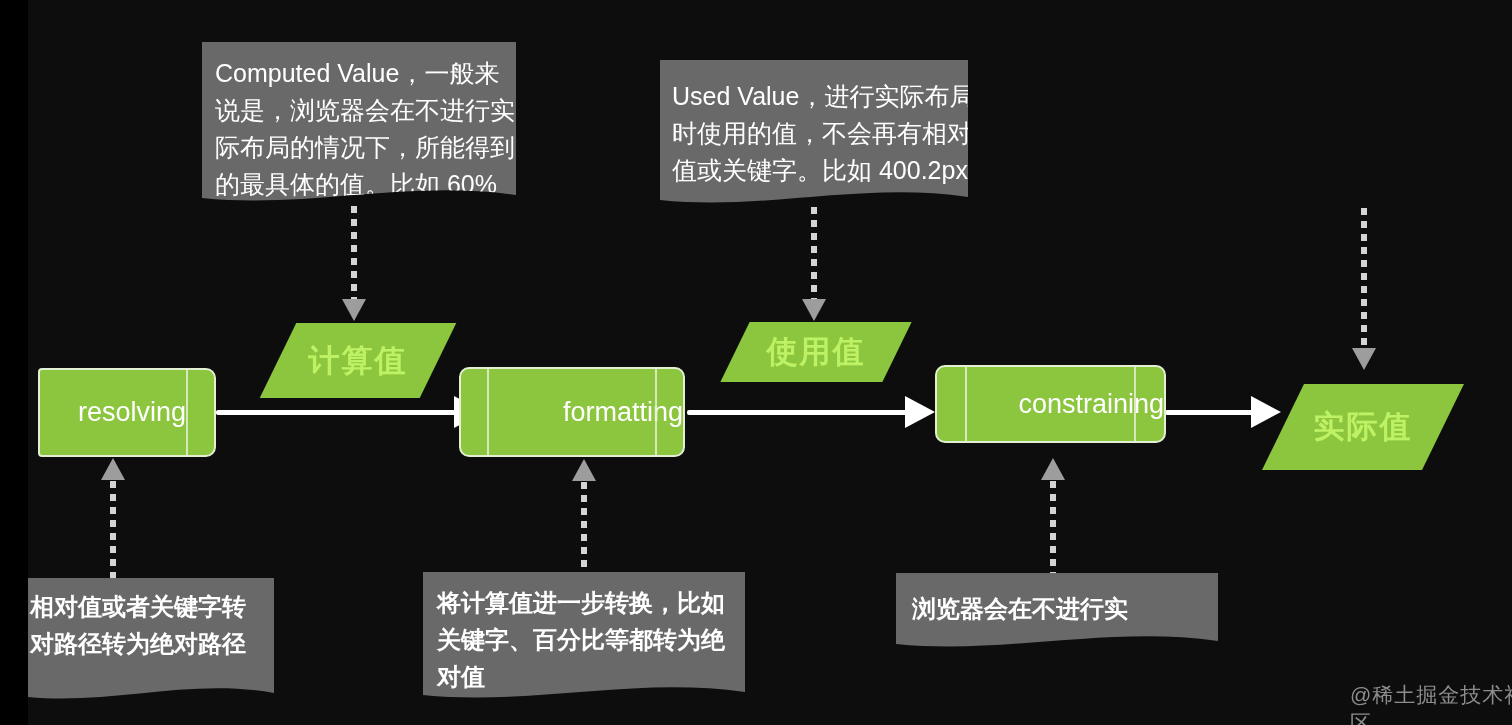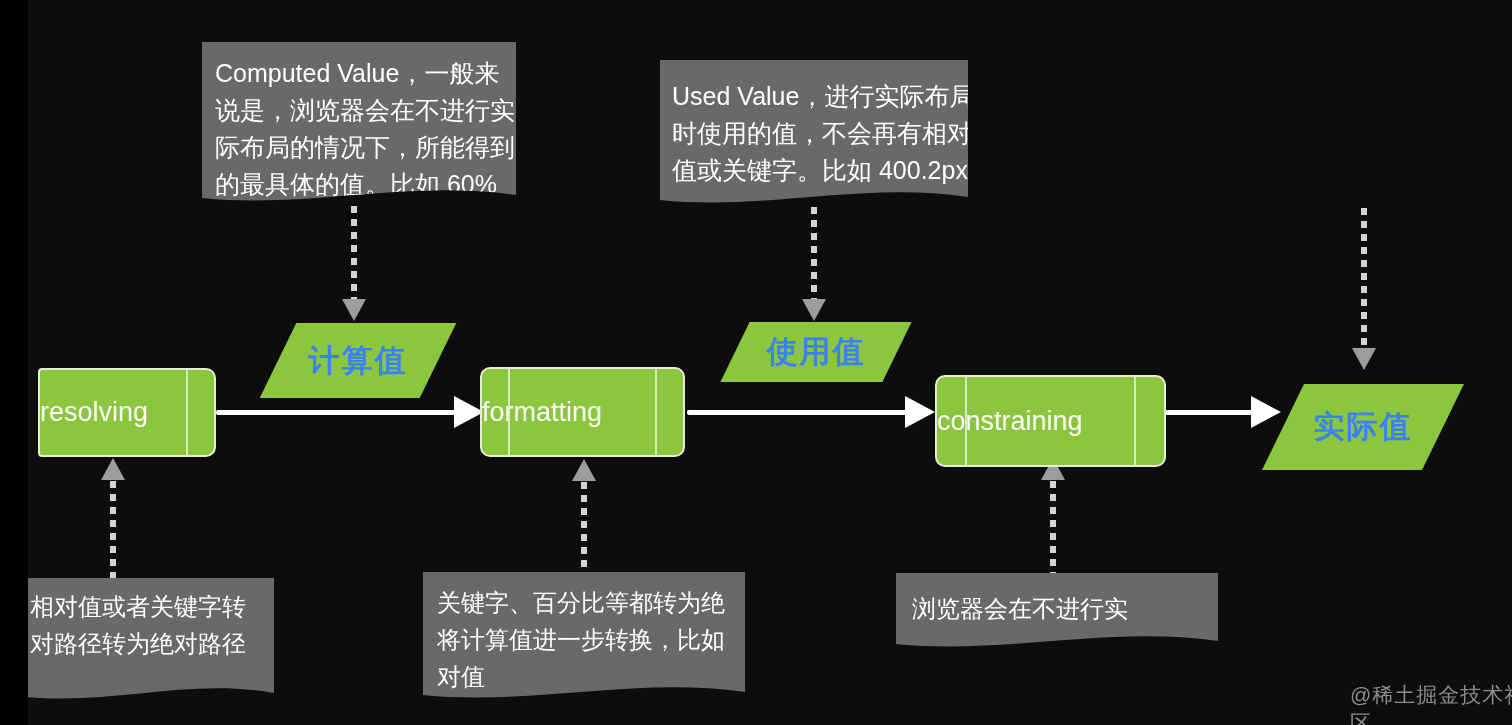--- a/index.html
+++ b/index.html
@@ -10,37 +10,37 @@
     color:var(--text,#fff);
     margin-left:28px;
   }
   
   .doc{
     position:absolute;background:var(--note_bg,#696969);
     box-sizing:border-box;color:var(--text,#fff);
   }
   .doc .ln{white-space:nowrap;line-height:37px;}
   .doc.big .ln{font-size:25px;}
-  .doc.small .ln{font-size:24px;}
+  .doc.small .ln{font-size:24px;font-weight:bold;}
   
   .proc{
     position:absolute;box-sizing:border-box;
     background:var(--green,#8CC63F);
     border:2px solid var(--green_border,#E3EFD3);
     border-radius:10px;
-    display:flex;align-items:center;justify-content:flex-start;
+    display:flex;align-items:center;justify-content:flex-end;
   }
   .proc .vline{position:absolute;top:0;bottom:0;width:2px;background:var(--green_border,#E3EFD3);opacity:.85;}
   .proc .lbl{font-size:27px;color:#fff;}
   
   .pgram{position:absolute;}
   .pgram .shape{position:absolute;inset:0;background:var(--green,#8CC63F);transform:skewX(-26deg);}
   .pgram .lbl{
     position:absolute;inset:0;display:flex;align-items:center;justify-content:center;
-    font-size:31px;font-weight:600;color:#3b82f6;letter-spacing:2px;
+    font-size:31px;font-weight:600;color:#bef264;letter-spacing:2px;
   }
   
   .wline{position:absolute;height:5px;background:var(--white_arrow,#fff);border-radius:2px;}
   .whead{position:absolute;width:0;height:0;
     border-top:16px solid transparent;border-bottom:16px solid transparent;
     border-left:30px solid var(--white_arrow,#fff);}
   
   .dash{position:absolute;width:6px;
     background:repeating-linear-gradient(to bottom,var(--dash,#d4d4d4) 0 7px,transparent 7px 13px);}
   .head-down{position:absolute;width:0;height:0;
@@ -96,41 +96,41 @@
     <div class="ln">值或关键字。比如 400.2px</div>
   </div>
 
 
   <div class="doc small" style="left: -8px; top: 578px; width: 254px; height: 124px; padding: 10px 0px 0px 10px; clip-path: path(&quot;M 0 0 L 254 0 L 254 115 C 167.64 99 86.36 129 0 118 Z&quot;);">
     <div class="ln">相对值或者关键字转</div>
     <div class="ln">对路径转为绝对路径</div>
   </div>
 
   <div class="doc small" style="left: 395px; top: 572px; width: 322px; height: 129px; padding: 12px 0px 0px 14px; clip-path: path(&quot;M 0 0 L 322 0 L 322 120 C 212.52 104 109.48 134 0 123 Z&quot;);">
+    <div class="ln">将计算值进一步转换，比如</div>
     <div class="ln">关键字、百分比等都转为绝</div>
-    <div class="ln">将计算值进一步转换，比如</div>
     <div class="ln">对值</div>
   </div>
 
   <div class="doc small" style="left: 868px; top: 573px; width: 322px; height: 77px; padding: 17px 0px 0px 16px; clip-path: path(&quot;M 0 0 L 322 0 L 322 68 C 212.52 52 109.48 82 0 71 Z&quot;);">
     <div class="ln">浏览器会在不进行实</div>
   </div>
 
   <div class="proc" style="left:10px;top:368px;width:178px;height:89px;border-radius:4px 10px 10px 4px">
     <span class="vline" style="right:26px"></span>
     <span class="lbl" style="padding-right:28px">resolving</span>
   </div>
 
-  <div class="proc" style="left:452px;top:367px;width:205px;height:90px">
+  <div class="proc" style="left:431px;top:367px;width:226px;height:90px">
     <span class="vline" style="left:26px"></span>
     <span class="vline" style="right:26px"></span>
     <span class="lbl">formatting</span>
   </div>
 
-  <div class="proc" style="left:907px;top:375px;width:231px;height:92px">
+  <div class="proc" style="left:907px;top:365px;width:231px;height:78px">
     <span class="vline" style="left:28px"></span>
     <span class="vline" style="right:28px"></span>
     <span class="lbl">constraining</span>
   </div>
 
   <div class="pgram" style="left:250px;top:323px;width:160px;height:75px">
     <div class="shape"></div>
     <div class="lbl">计算值</div>
   </div>
 

